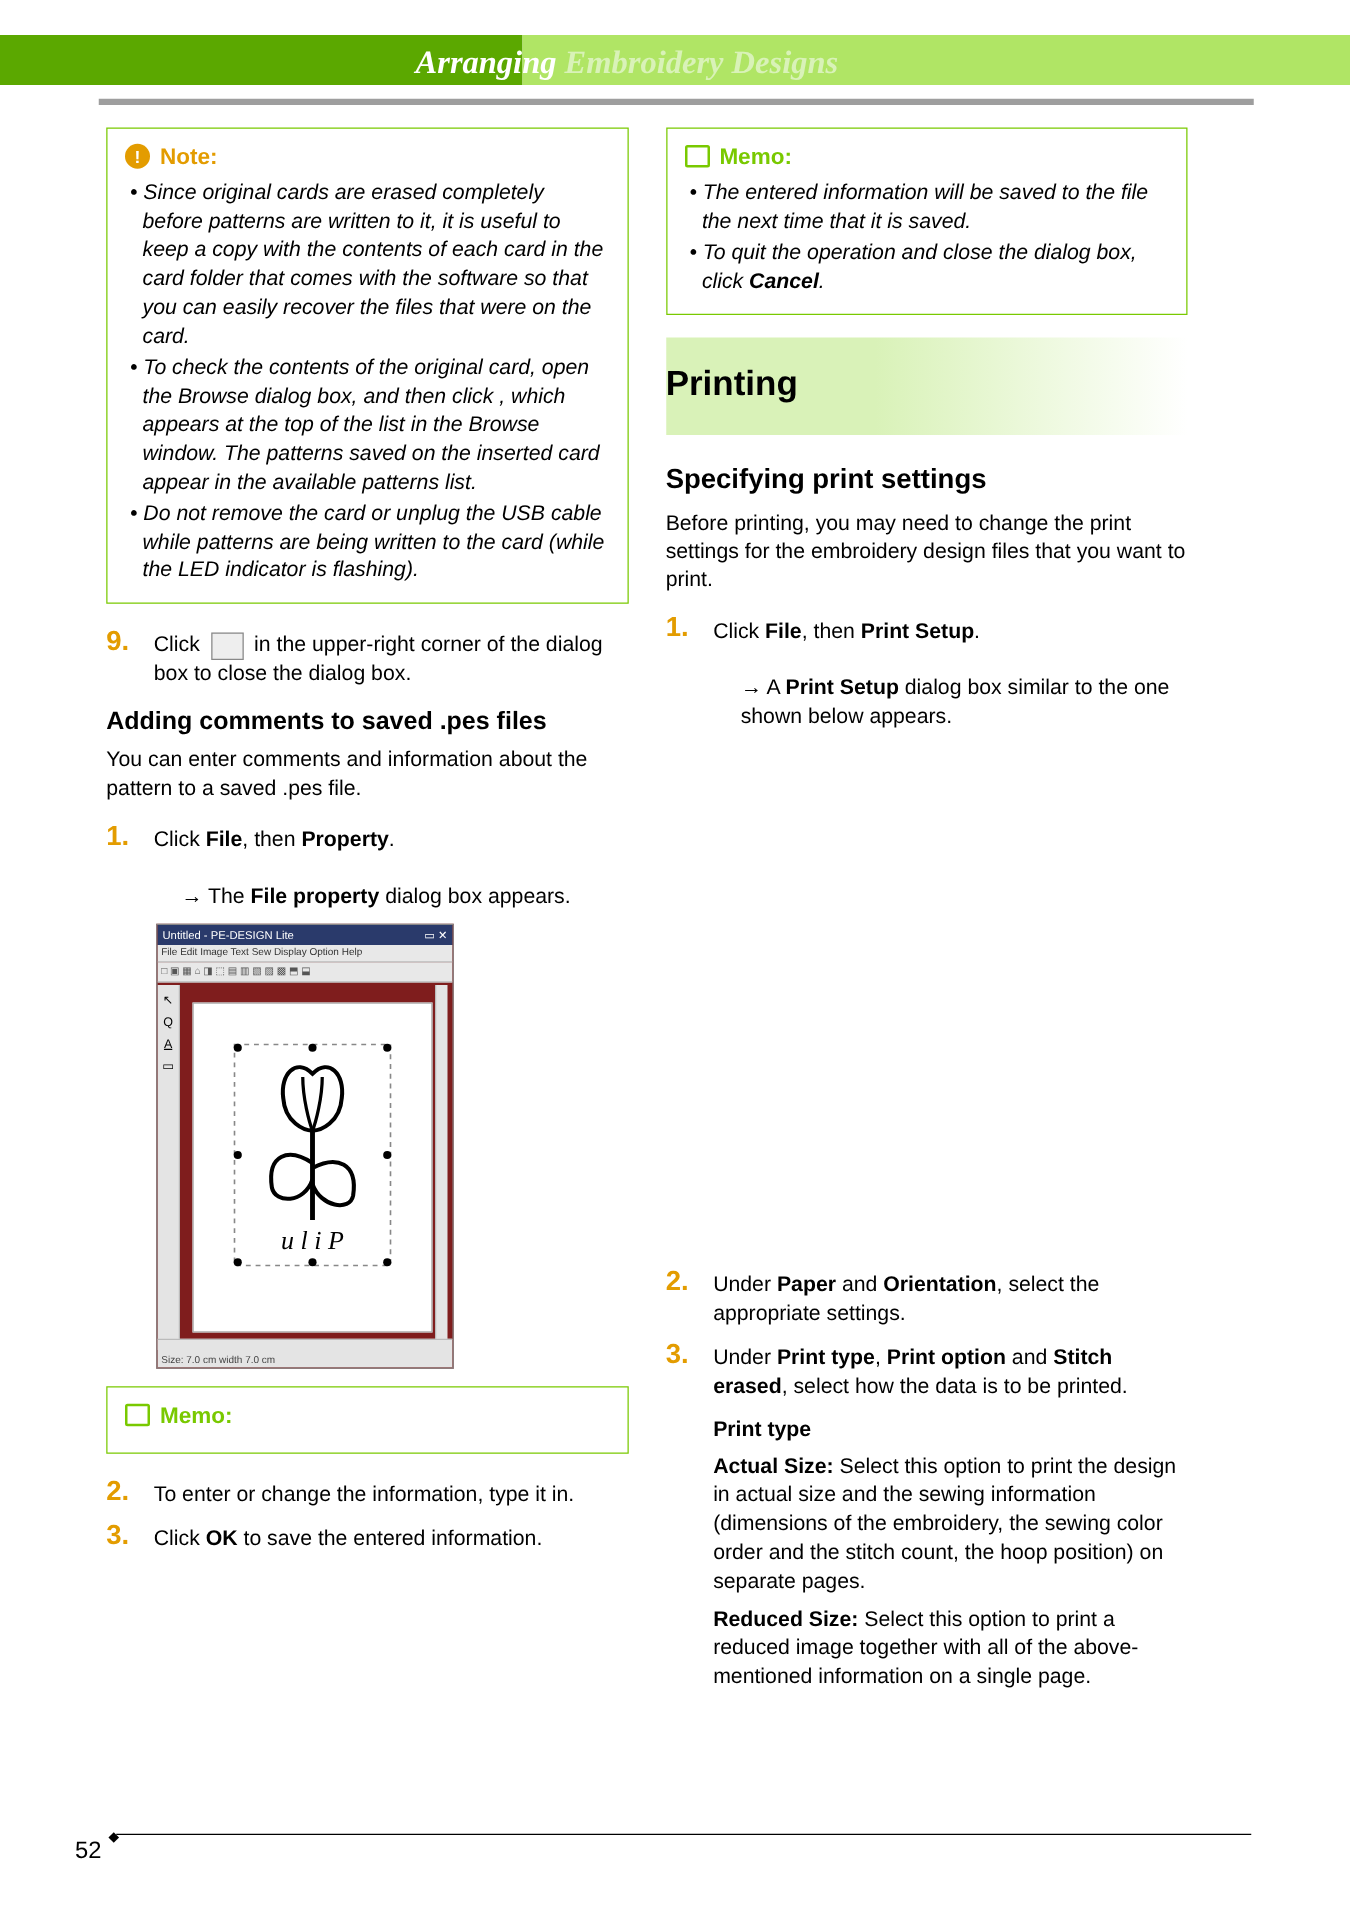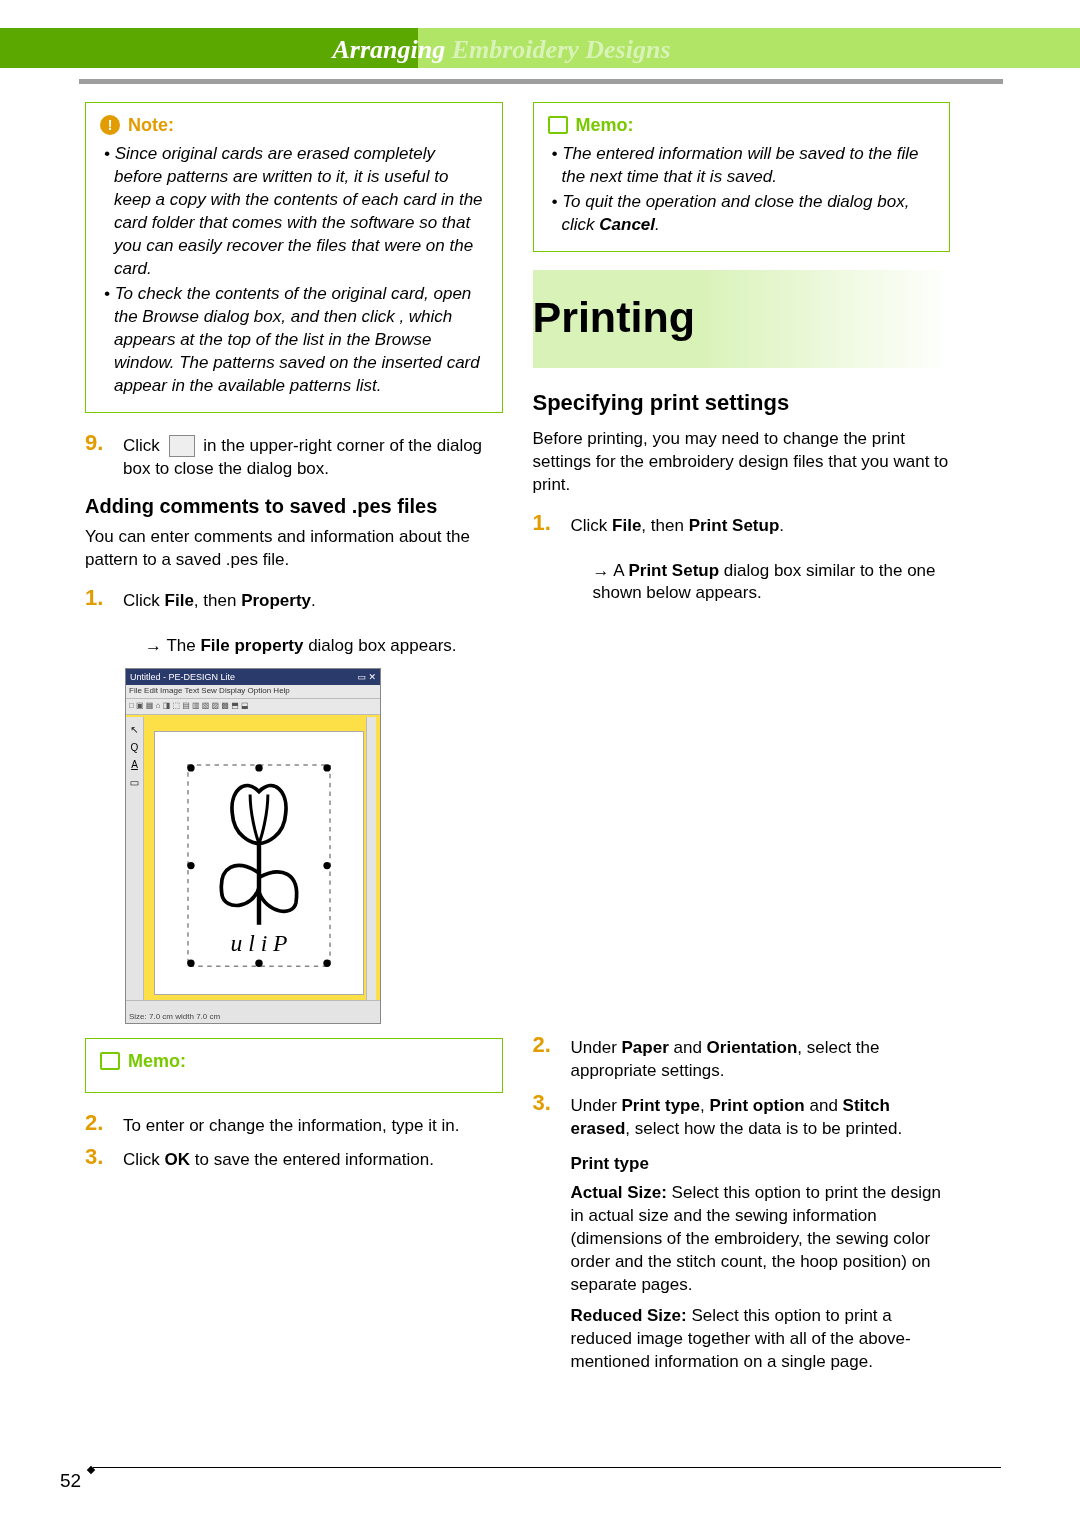--- a/index.html
+++ b/index.html
@@ -158,25 +158,25 @@
     font-size: 20px;
     font-weight: bold;
     margin: 14px 0 8px 0;
     line-height: 1.2;
   }
   .arrow-line {
     margin-left: 22px;
     margin-top: 22px;
   }
   .screenshot {
-    width: 256px;
+    width: 238px;
     height: 356px;
     border: 1px solid #888;
     margin: 10px 0 14px 40px;
-    background: #fde047;
+    background: #7f1d1d;
     position: relative;
     overflow: hidden;
   }
   .shot-title {
     height: 16px;
     background: #2a3a6b;
     font-size: 9px;
     color: #fff;
     padding: 2px 4px;
     display: flex;
@@ -237,21 +237,21 @@
     left: 0;
     right: 0;
     height: 14px;
     background: #e4e4e4;
     border-top: 1px solid #bbb;
     font-size: 8px;
     padding: 11px 3px;
     color: #444;
   }
   .big-heading {
-    font-size: 43px;
+    font-size: 28px;
     font-weight: bold;
     padding: 10px 0 10px 0;
   }
   .heading-bg {
     background: linear-gradient(to right, #d9f2b8 0%, #d9f2b8 40%, #fff 100%);
     padding: 8px 12px 12px 0;
     margin: 18px 0 20px 0;
   }
   h3.section {
     font-size: 22px;
@@ -316,20 +316,21 @@
   <div class="col">
 
     <div class="callout note">
       <div class="callout-header">
         <span class="note-icon">!</span>
         <span class="callout-title">Note:</span>
       </div>
       <ul>
         <li>Since original cards are erased completely before patterns are written to it, it is useful to keep a copy with the contents of each card in the card folder that comes with the software so that you can easily recover the files that were on the card.</li>
         <li>To check the contents of the original card, open the Browse dialog box, and then click        , which appears at the top of the list in the Browse window. The patterns saved on the inserted card appear in the available patterns list.</li>
+        <li>Do not remove the card or unplug the USB cable while patterns are being written to the card (while the LED indicator is flashing).</li>
       </ul>
     </div>
 
     <div class="num-row">
       <div class="num">9.</div>
       <div class="num-body">
         <span>Click </span><span class="close-icon-box"></span><span> in the upper-right corner of the dialog box to close the dialog box.</span>
       </div>
     </div>
 

